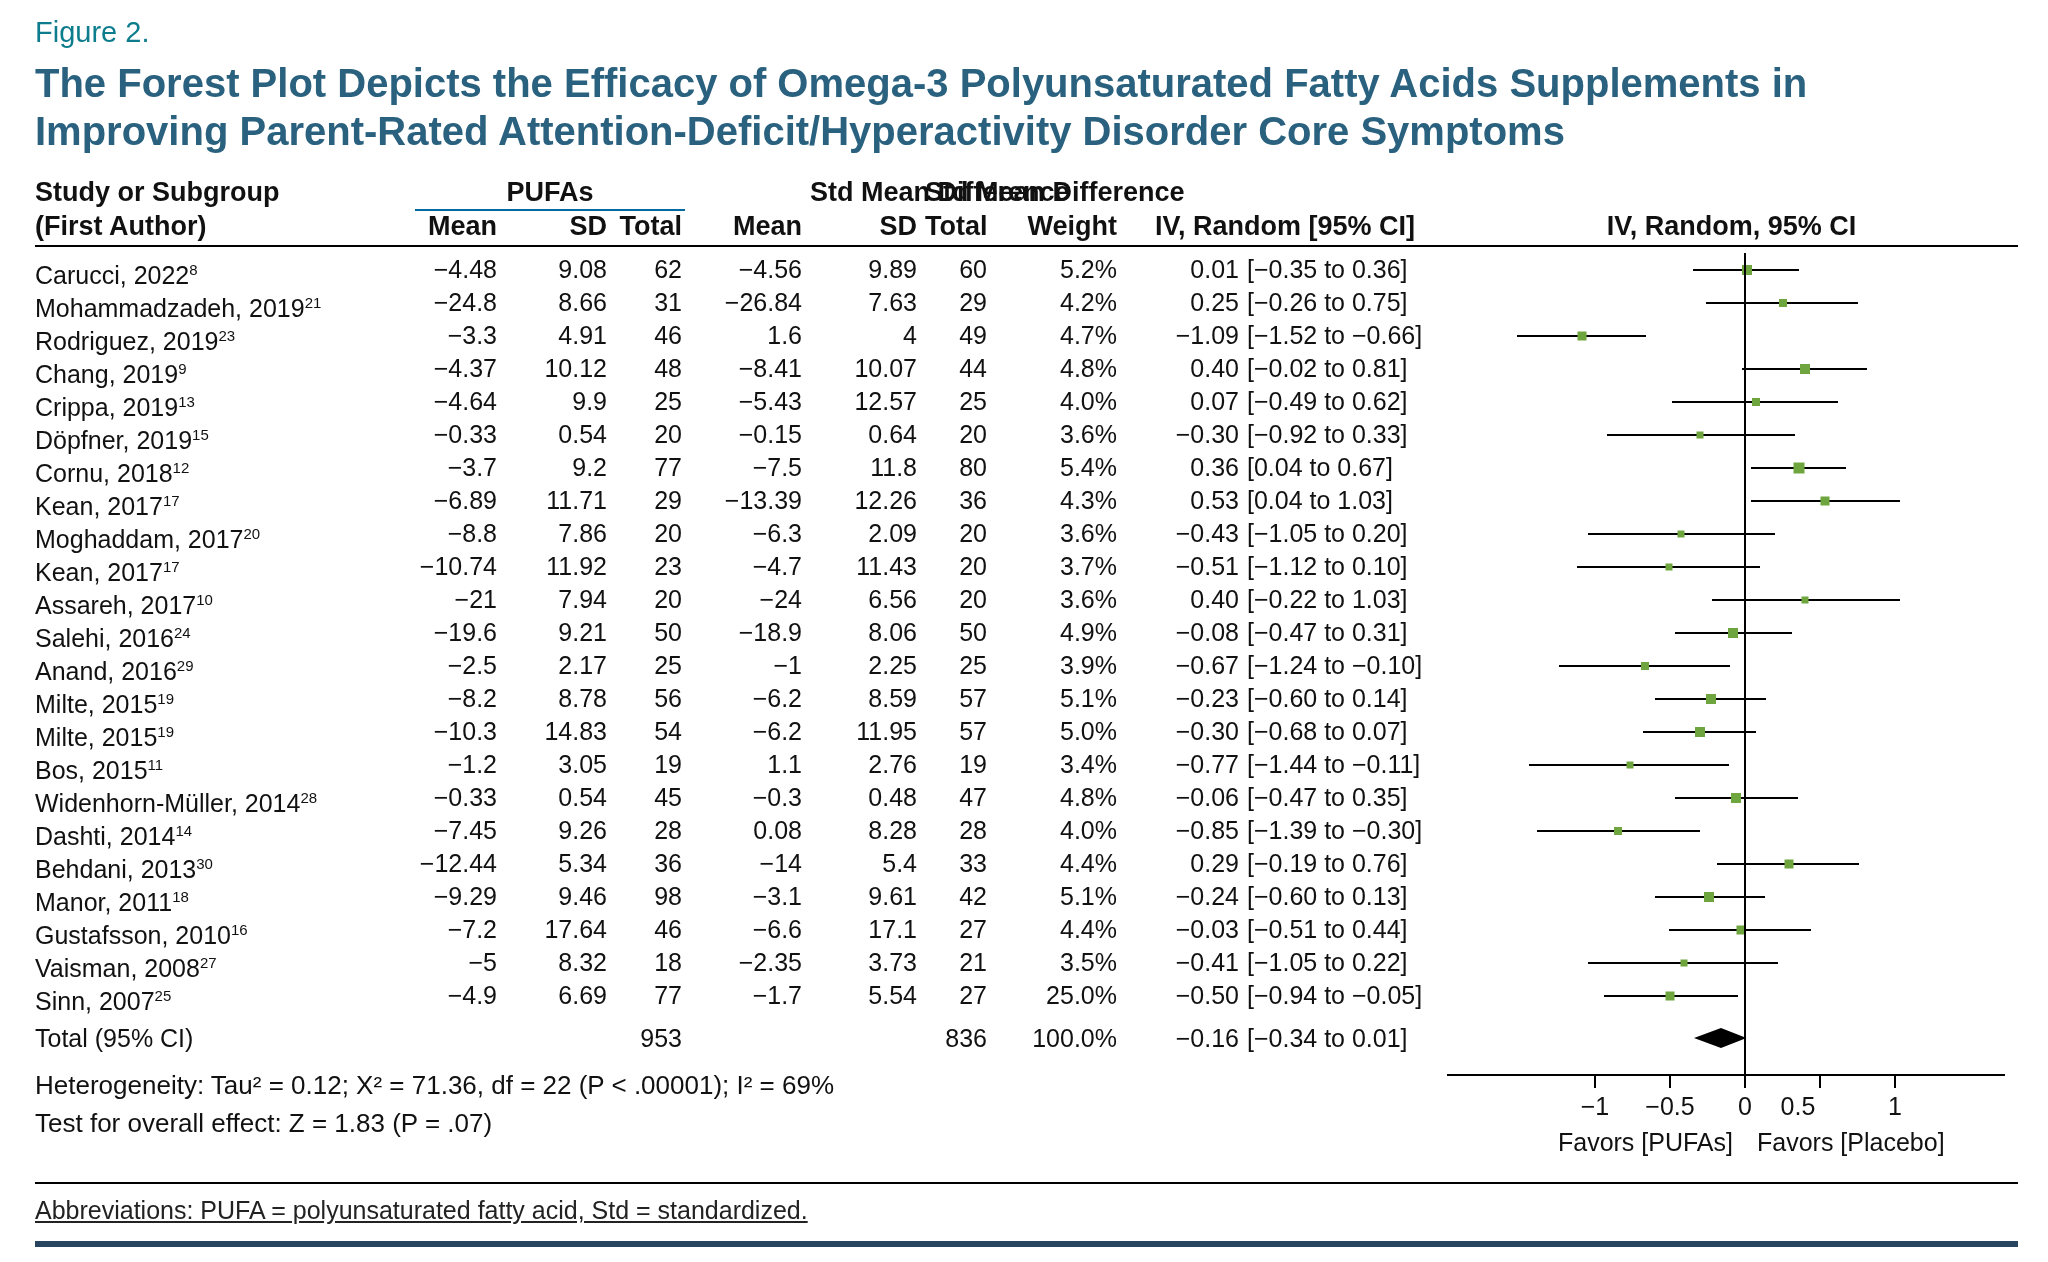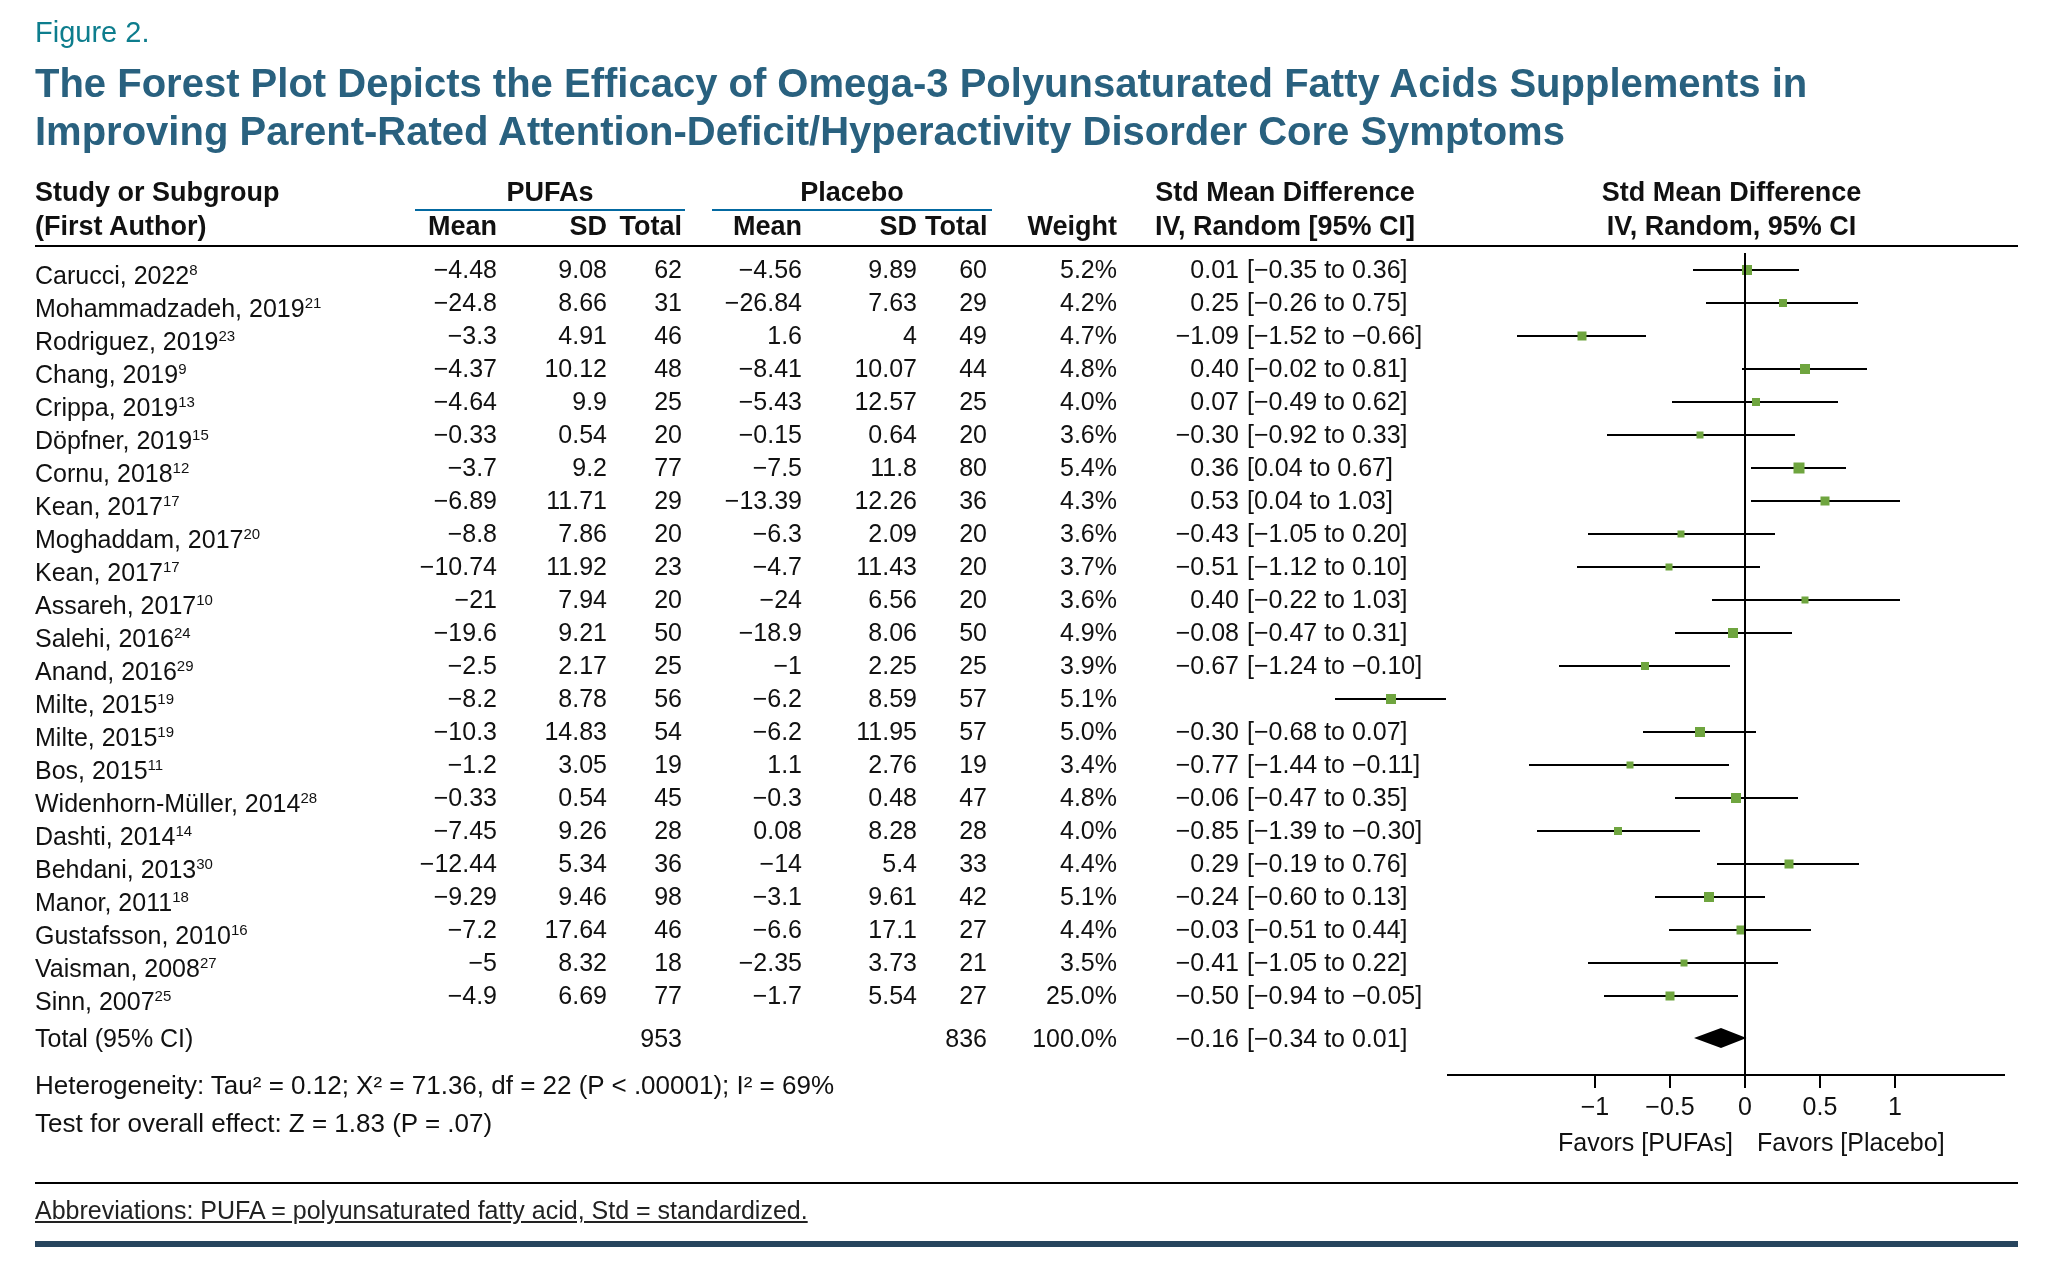--- a/index.html
+++ b/index.html
@@ -50,23 +50,20 @@
   <div class="fig-title">
     <div>The Forest Plot Depicts the Efficacy of Omega-3 Polyunsaturated Fatty Acids Supplements in</div>
     <div>Improving Parent-Rated Attention-Deficit/Hyperactivity Disorder Core Symptoms</div>
   </div>
 
   <div class="grid hdr">
     <div class="c">Study or Subgroup</div>
     <div class="c" style="grid-column:2 / span 3">
       <div class="group-inner g1">PUFAs</div>
     </div>
-    <div class="c" style="grid-column:5 / span 3">
-      <div class="group-inner g2">Placebo</div>
-    </div>
     <div class="c"></div>
     <div class="c center">Std Mean Difference</div>
     <div class="c center">Std Mean Difference</div>
   </div>
 
   <div class="grid hdr">
     <div class="c">(First Author)</div>
     <div class="c num">Mean</div>
     <div class="c num">SD</div>
     <div class="c num">Total</div>
@@ -318,20 +315,24 @@
         </div>
         <div class="grid body-row">
           <div class="study-cell">Milte, 2015<sup>19</sup></div>
           <div class="num">−8.2</div>
           <div class="num">8.78</div>
           <div class="num">56</div>
           <div class="num">−6.2</div>
           <div class="num">8.59</div>
           <div class="num">57</div>
           <div class="num">5.1%</div>
+          <div class="smd-cell">
+            <span class="smd-est">−0.23</span>
+            <span class="smd-ci">[−0.60 to 0.14]</span>
+          </div>
           <div class="plot-cell">
             <div class="ci-line" style="left: 210px; width: 111px;"></div>
             <div class="marker" style="width: 10px; height: 10px; left: 265.5px; background: rgb(111, 165, 63);"></div>
           </div>
         </div>
         <div class="grid body-row">
           <div class="study-cell">Milte, 2015<sup>19</sup></div>
           <div class="num">−10.3</div>
           <div class="num">14.83</div>
           <div class="num">54</div>
@@ -521,21 +522,21 @@
         <div class="axis-line" id="axis-line"></div>
         <span class="favors favors-left">Favors [PUFAs]</span>
         <span class="favors favors-right">Favors [Placebo]</span>
       <div class="tick" style="left: 149px;"></div>
           <div class="tick-label" style="left: 150px;">−1</div>
           <div class="tick" style="left: 224px;"></div>
           <div class="tick-label" style="left: 225px;">−0.5</div>
           <div class="tick" style="left: 299px;"></div>
           <div class="tick-label" style="left: 300px;">0</div>
           <div class="tick" style="left: 374px;"></div>
-          <div class="tick-label" style="left: 375px;">0.5</div>
+          <div class="tick-label" style="left: 353px;">0.5</div>
           <div class="tick" style="left: 449px;"></div>
           <div class="tick-label" style="left: 450px;">1</div>
         </div>
     </div>
 
     <div class="zero-line" id="zero-line" style="left: 1709px; height: 823px;"></div>
   </div>
 
   <div class="abbrev-rule"></div>
   <div class="abbrev">Abbreviations: PUFA = polyunsaturated fatty acid, Std = standardized.</div>

